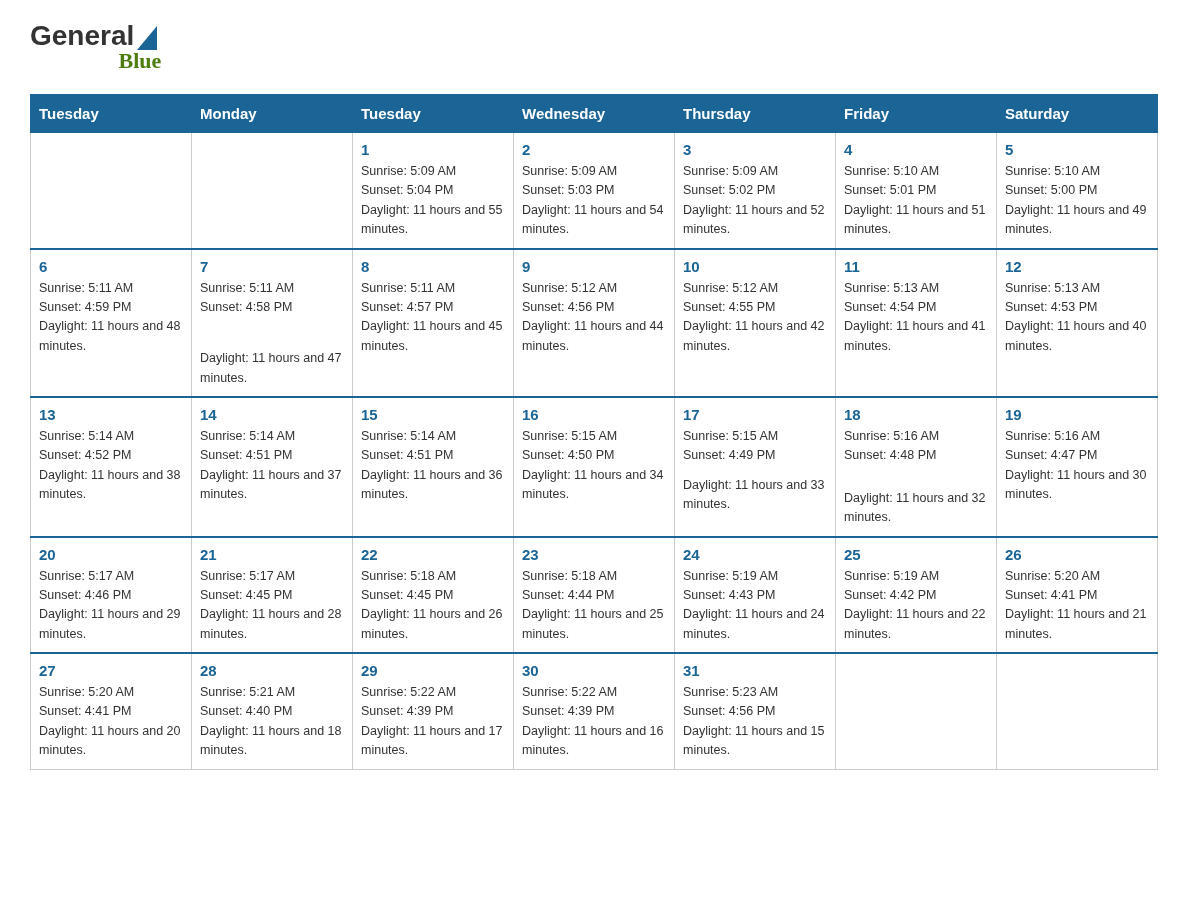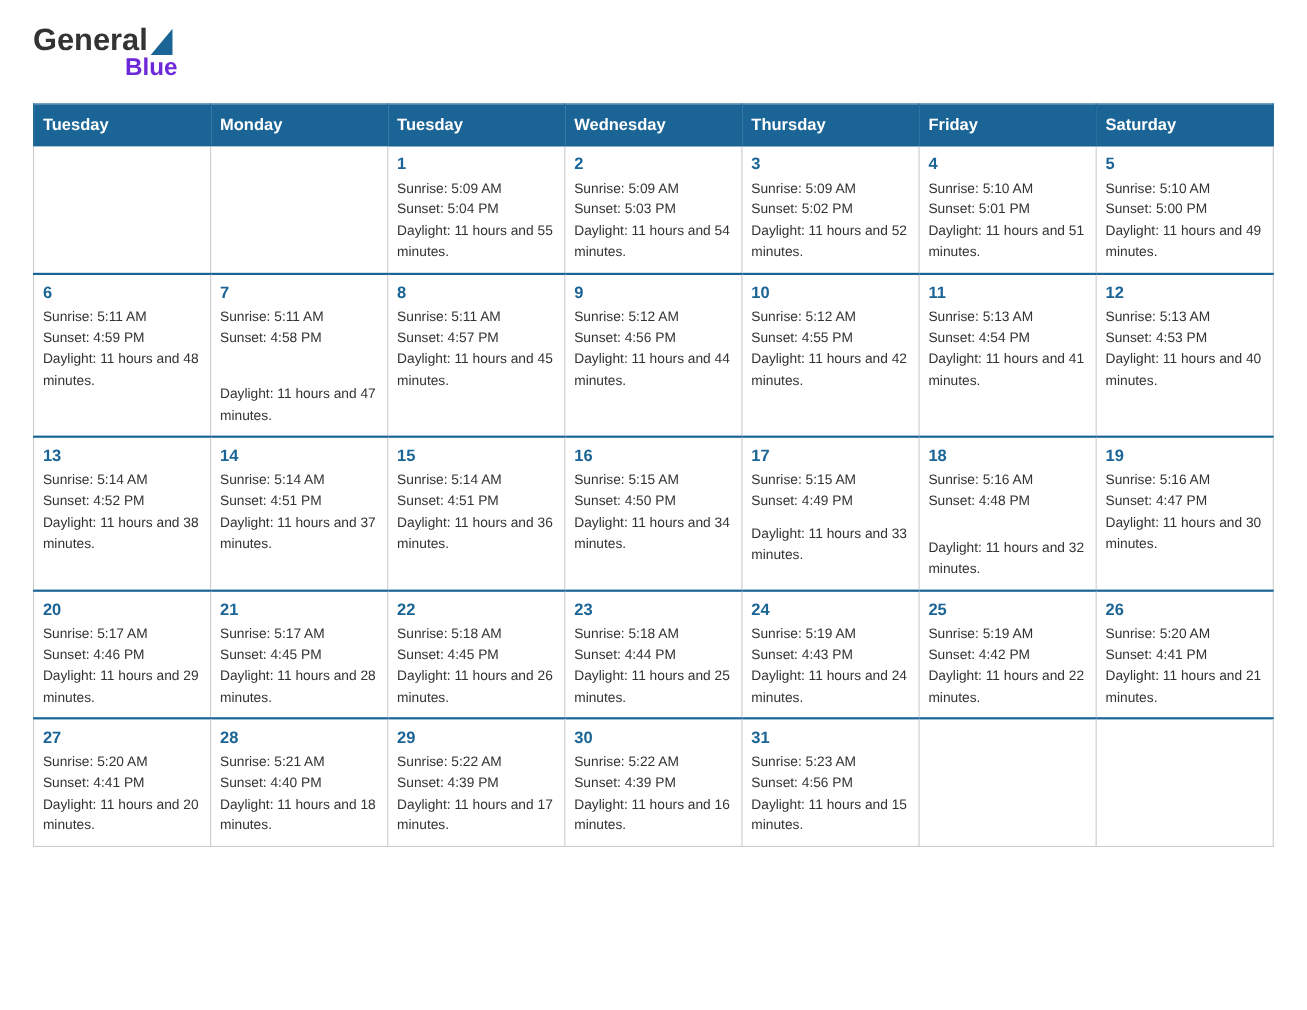--- a/index.html
+++ b/index.html
@@ -32,23 +32,24 @@
     }
     .logo-text-blue {
       font-size: 28px;
       font-weight: bold;
       color: #1a6496;
       margin-left: 4px;
     }
     .logo-bottom {
       font-size: 22px;
       font-weight: bold;
-      color: #6d28d9;
+      color: #4d7c0f;
       margin-top: -4px;
       margin-left: 2px;
+      font-family: Liberation Serif, serif;
     }
     .title-section {
       text-align: right;
     }
     .main-title {
       font-size: 52px;
       font-weight: bold;
       color: #222;
     }
     .subtitle {

